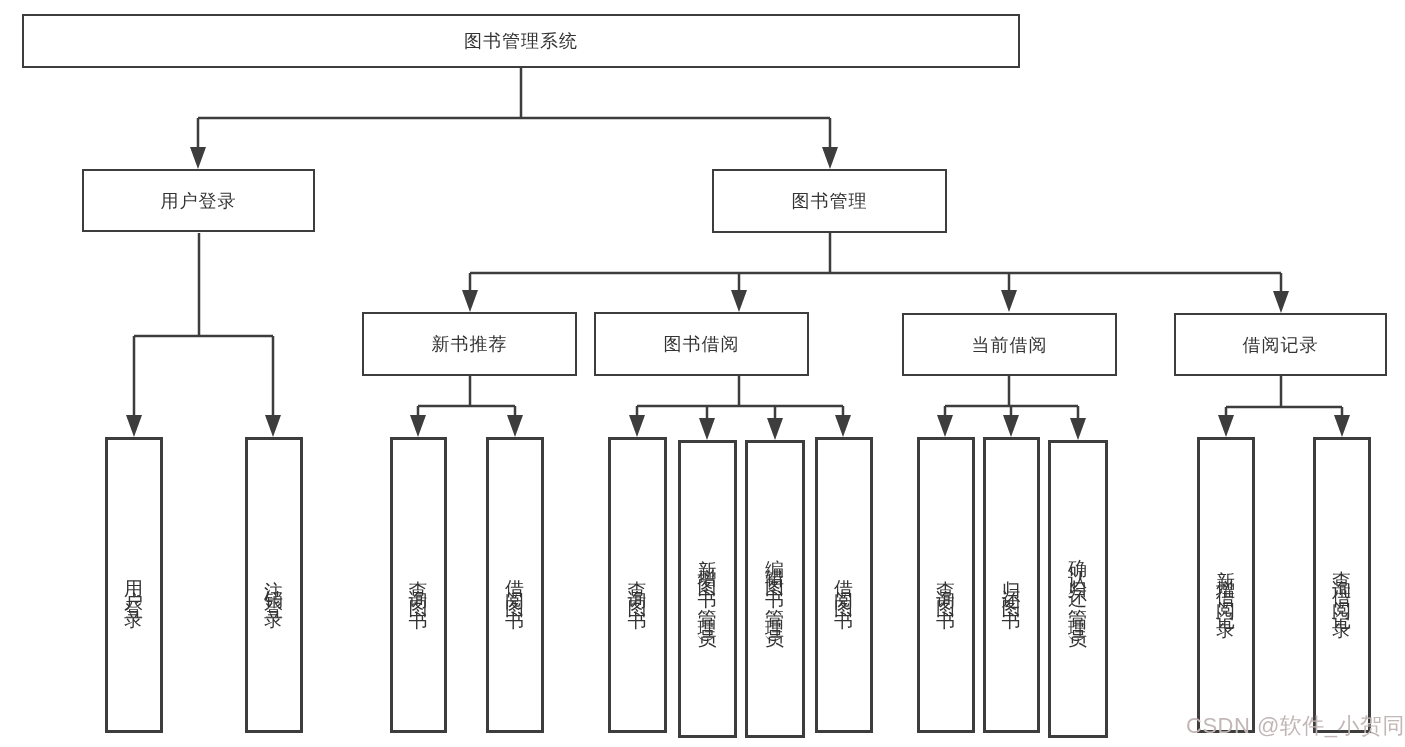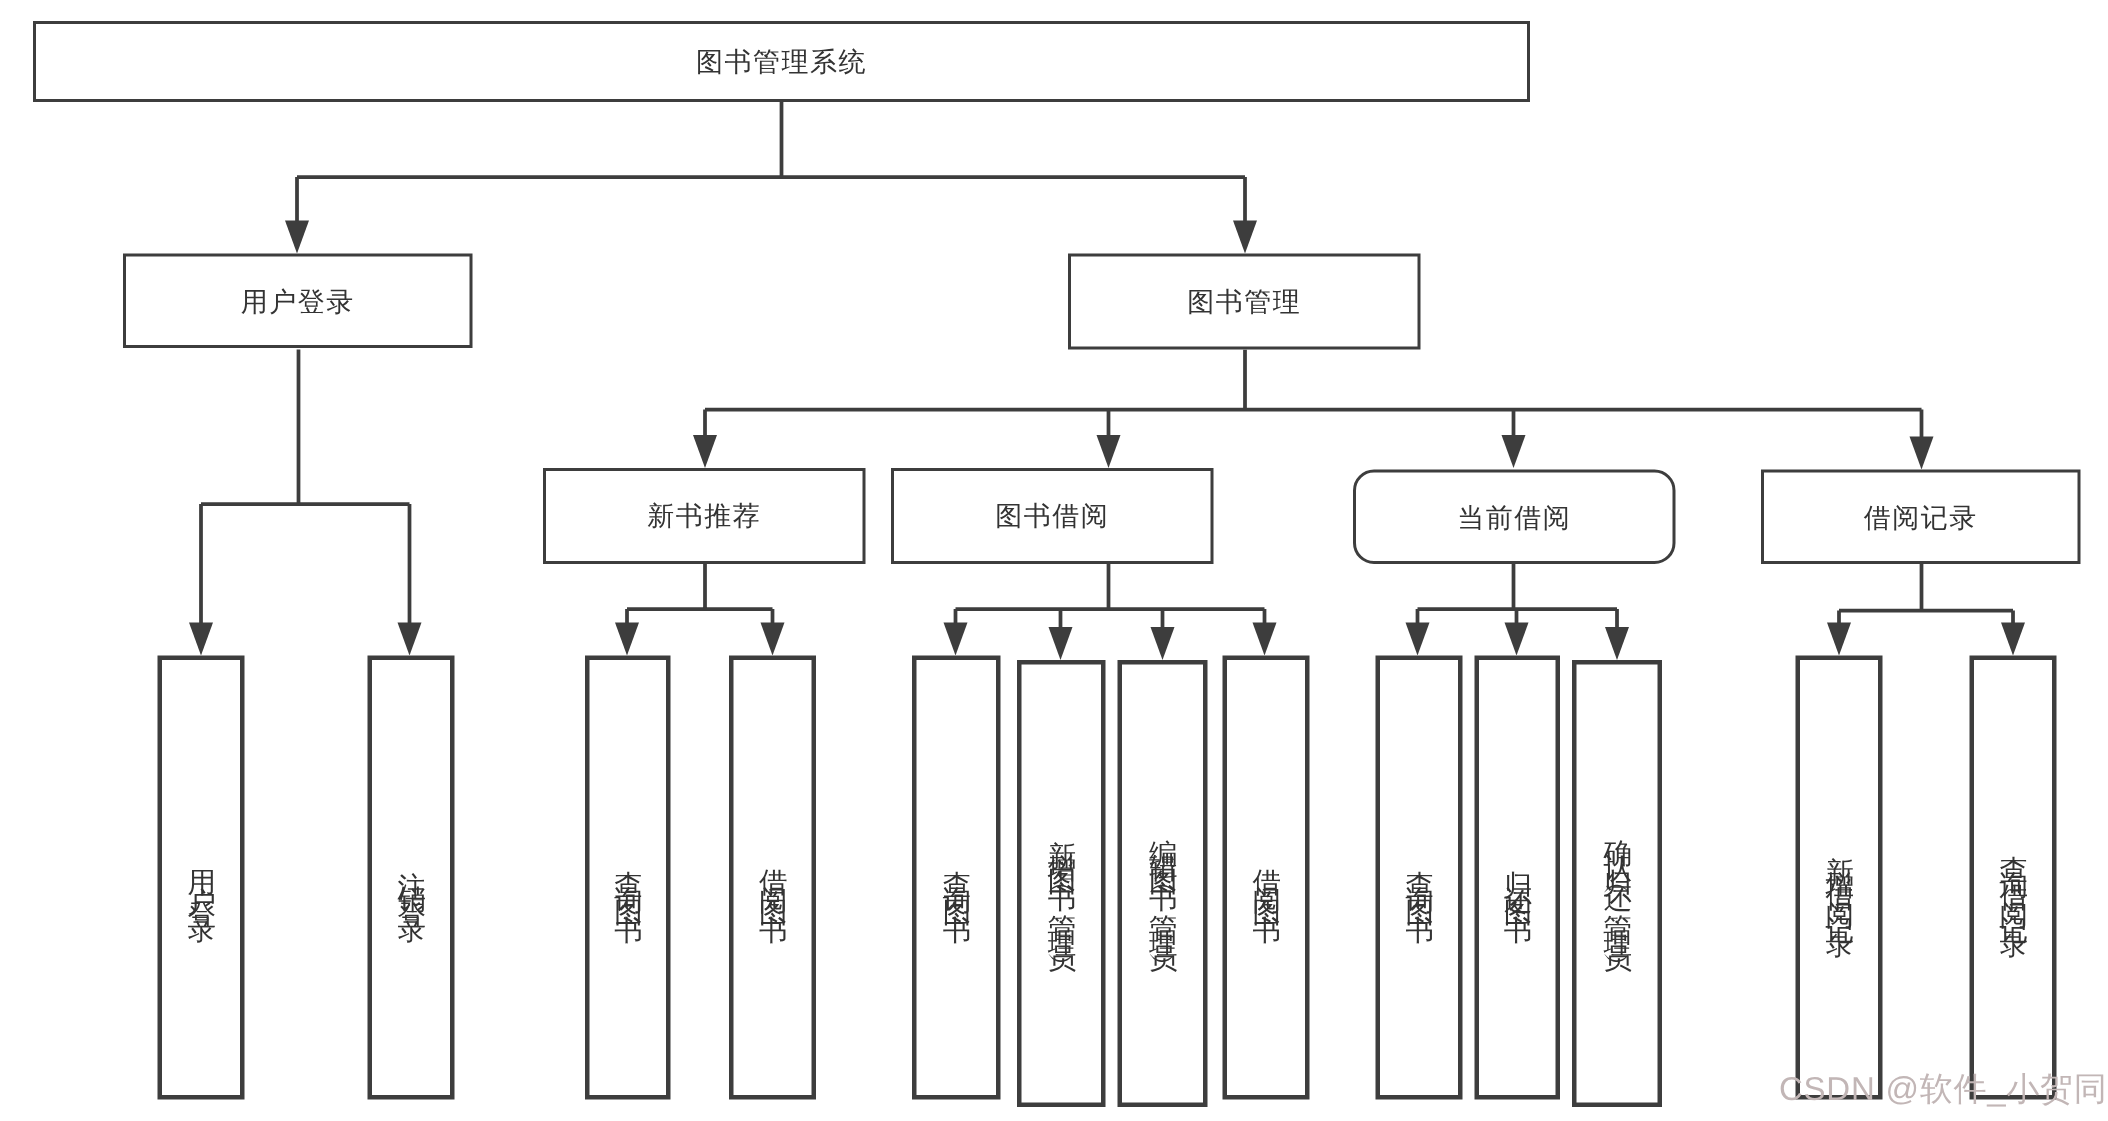--- a/index.html
+++ b/index.html
@@ -108,21 +108,21 @@
   <div class="node hbox" style="left:712px; top:169px; width:235px; height:64px;">
     <span>图书管理</span>
   </div>
 
   <div class="node hbox" style="left:362px; top:312px; width:215px; height:64px;">
     <span>新书推荐</span>
   </div>
   <div class="node hbox" style="left:594px; top:312px; width:215px; height:64px;">
     <span>图书借阅</span>
   </div>
-  <div class="node hbox" style="left:902px; top:313px; width:215px; height:63px;border-radius:14px;">
+  <div class="node hbox" style="left:902px; top:313px; width:215px; height:63px;">
     <span>当前借阅</span>
   </div>
   <div class="node hbox" style="left:1174px; top:313px; width:213px; height:63px;">
     <span>借阅记录</span>
   </div>
 
   <div class="node vbox" style="left:105px; top:437px; width:58px; height:296px;">
     <span class="vtext">用户登录</span>
   </div>
   <div class="node vbox" style="left:245px; top:437px; width:58px; height:296px;">

